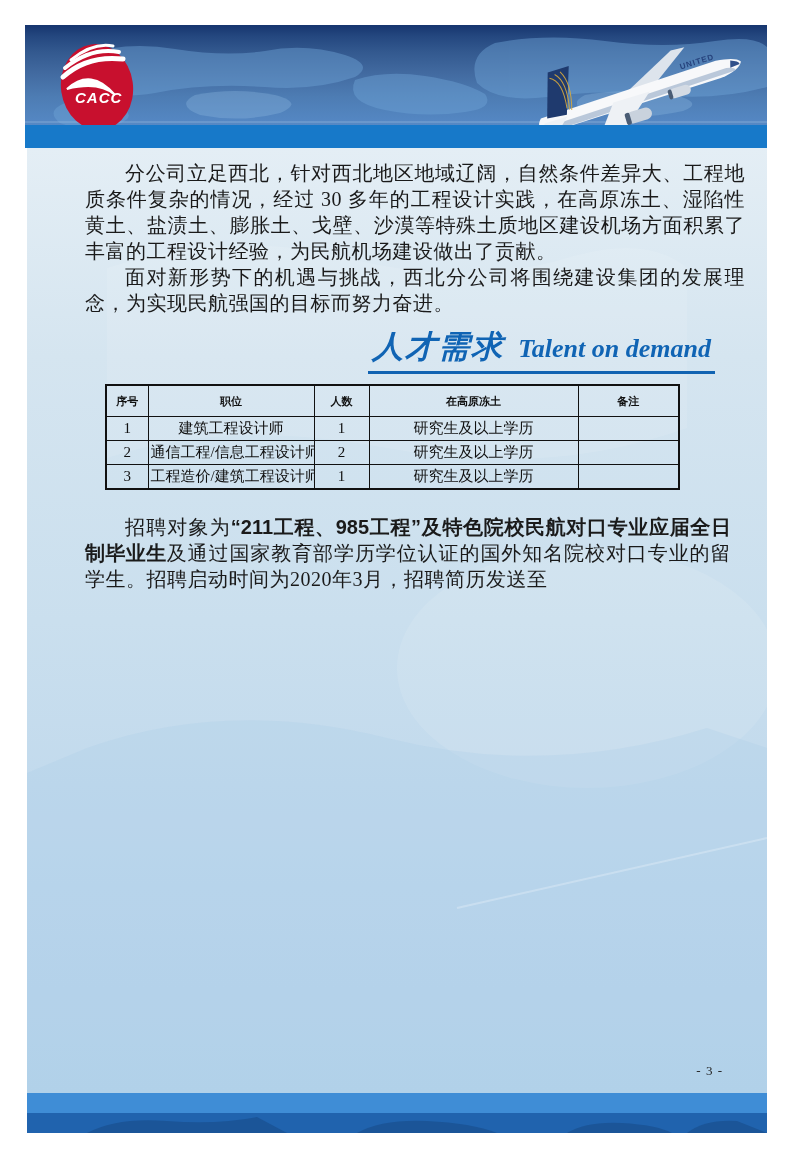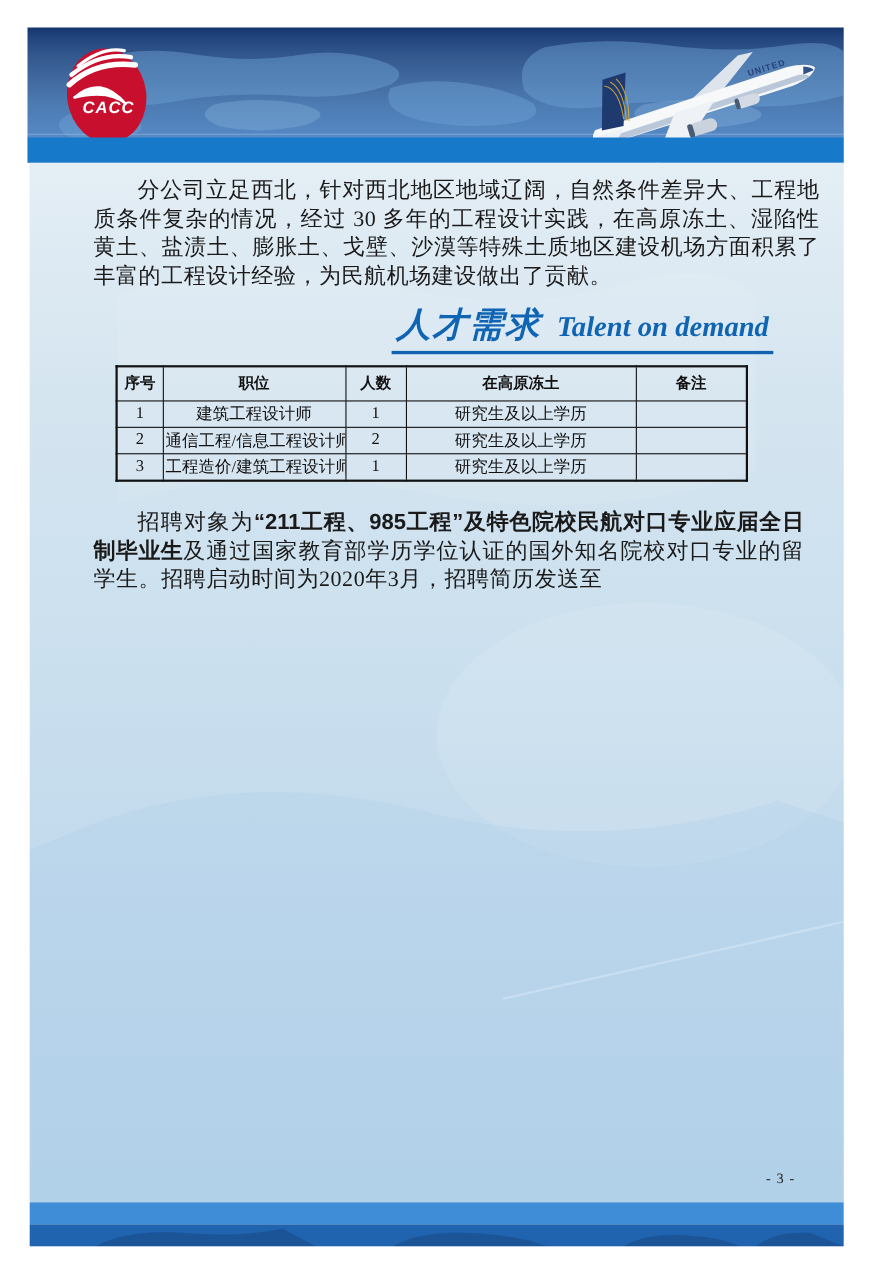--- a/index.html
+++ b/index.html
@@ -20,31 +20,31 @@
            background:linear-gradient(180deg,#e4eef5 0%,#d5e5f0 22%,#cadfee 50%,#bdd7ec 78%,#b5d3ea 100%);}
   .content-map{position:absolute;left:0;top:0;width:100%;height:100%;pointer-events:none;}
   .text-col{position:relative;padding:12px 22px 0 58px;}
 
   p.body-text{margin:0;font-size:20px;line-height:26px;color:#1a1a1a;text-align:justify;
               text-indent:2em;letter-spacing:.5px;}
   p.recruit{margin:24px 14px 0 0;}
   p.recruit .hei{font-family:"Liberation Sans","DejaVu Sans",sans-serif;font-weight:bold;
                  letter-spacing:0;}
 
-  .talent-heading{margin:10px 42px 8px 0;text-align:right;font-style:italic;}
+  .talent-heading{margin:10px 30px 8px 0;text-align:right;font-style:italic;}
   .heading-underline{display:inline-block;border-bottom:3px solid #1163b2;padding:0 4px 3px 4px;}
   .talent-heading .zh{font-size:31px;font-weight:bold;color:#1064b4;letter-spacing:2px;}
   .talent-heading .en{font-size:26px;font-weight:bold;color:#1064b4;margin-left:8px;}
 
   
   table.recruit-table{border-collapse:collapse;margin:10px 0 0 20px;width:573px;
                       border:2px solid #111;background:transparent;table-layout:fixed;}
   table.recruit-table th,table.recruit-table td{border:1px solid #111;text-align:center;
                       padding:0 2px;color:#111;overflow:hidden;white-space:nowrap;}
-  table.recruit-table th{font-size:14px;font-weight:bold;height:30px;}
+  table.recruit-table th{font-size:11px;font-weight:bold;height:30px;}
   table.recruit-table td{font-size:15px;height:23px;}
   col.c-no{width:42px}col.c-pos{width:166px}col.c-cnt{width:55px}col.c-edu{width:209px}col.c-note{width:101px}
 
   .page-number{position:absolute;right:44px;bottom:14px;font-size:13px;color:#222;letter-spacing:1px;}
 
   
   .footer-band-light{position:absolute;left:27px;top:1093px;width:740px;height:20px;background:#3f8dd6;}
   .footer-band-dark{position:absolute;left:27px;top:1113px;width:740px;height:20px;background:#2063ae;overflow:hidden;}
   .footer-band-dark svg{display:block;}
 </style>
@@ -121,20 +121,21 @@
       </g>
       <g fill="#a8cbe6" opacity="0.25">
         <path d="M60,600 q140,-50 300,-10 q160,40 320,-10 l60,20 0,345 -740,0 0,-320 z"></path>
       </g>
       <line x1="430" y1="760" x2="740" y2="690" stroke="#ffffff" stroke-width="2" opacity="0.25"></line>
     </svg>
 
     <div class="text-col">
       <p class="body-text">分公司立足西北，针对西北地区地域辽阔，自然条件差异大、工程地质条件复杂的情况，经过 30 多年的工程设计实践，在高原冻土、湿陷性黄土、盐渍土、膨胀土、戈壁、沙漠等特殊土质地区建设机场方面积累了丰富的工程设计经验，为民航机场建设做出了贡献。</p>
 
+      <p class="body-text">面对新形势下的机遇与挑战，西北分公司将围绕建设集团的发展理念，为实现民航强国的目标而努力奋进。</p>
 
       <h2 class="talent-heading">
         <span class="heading-underline">
           <span class="zh">人才需求</span>
           <span class="en">Talent on demand</span>
         </span>
       </h2>
 
 
 

